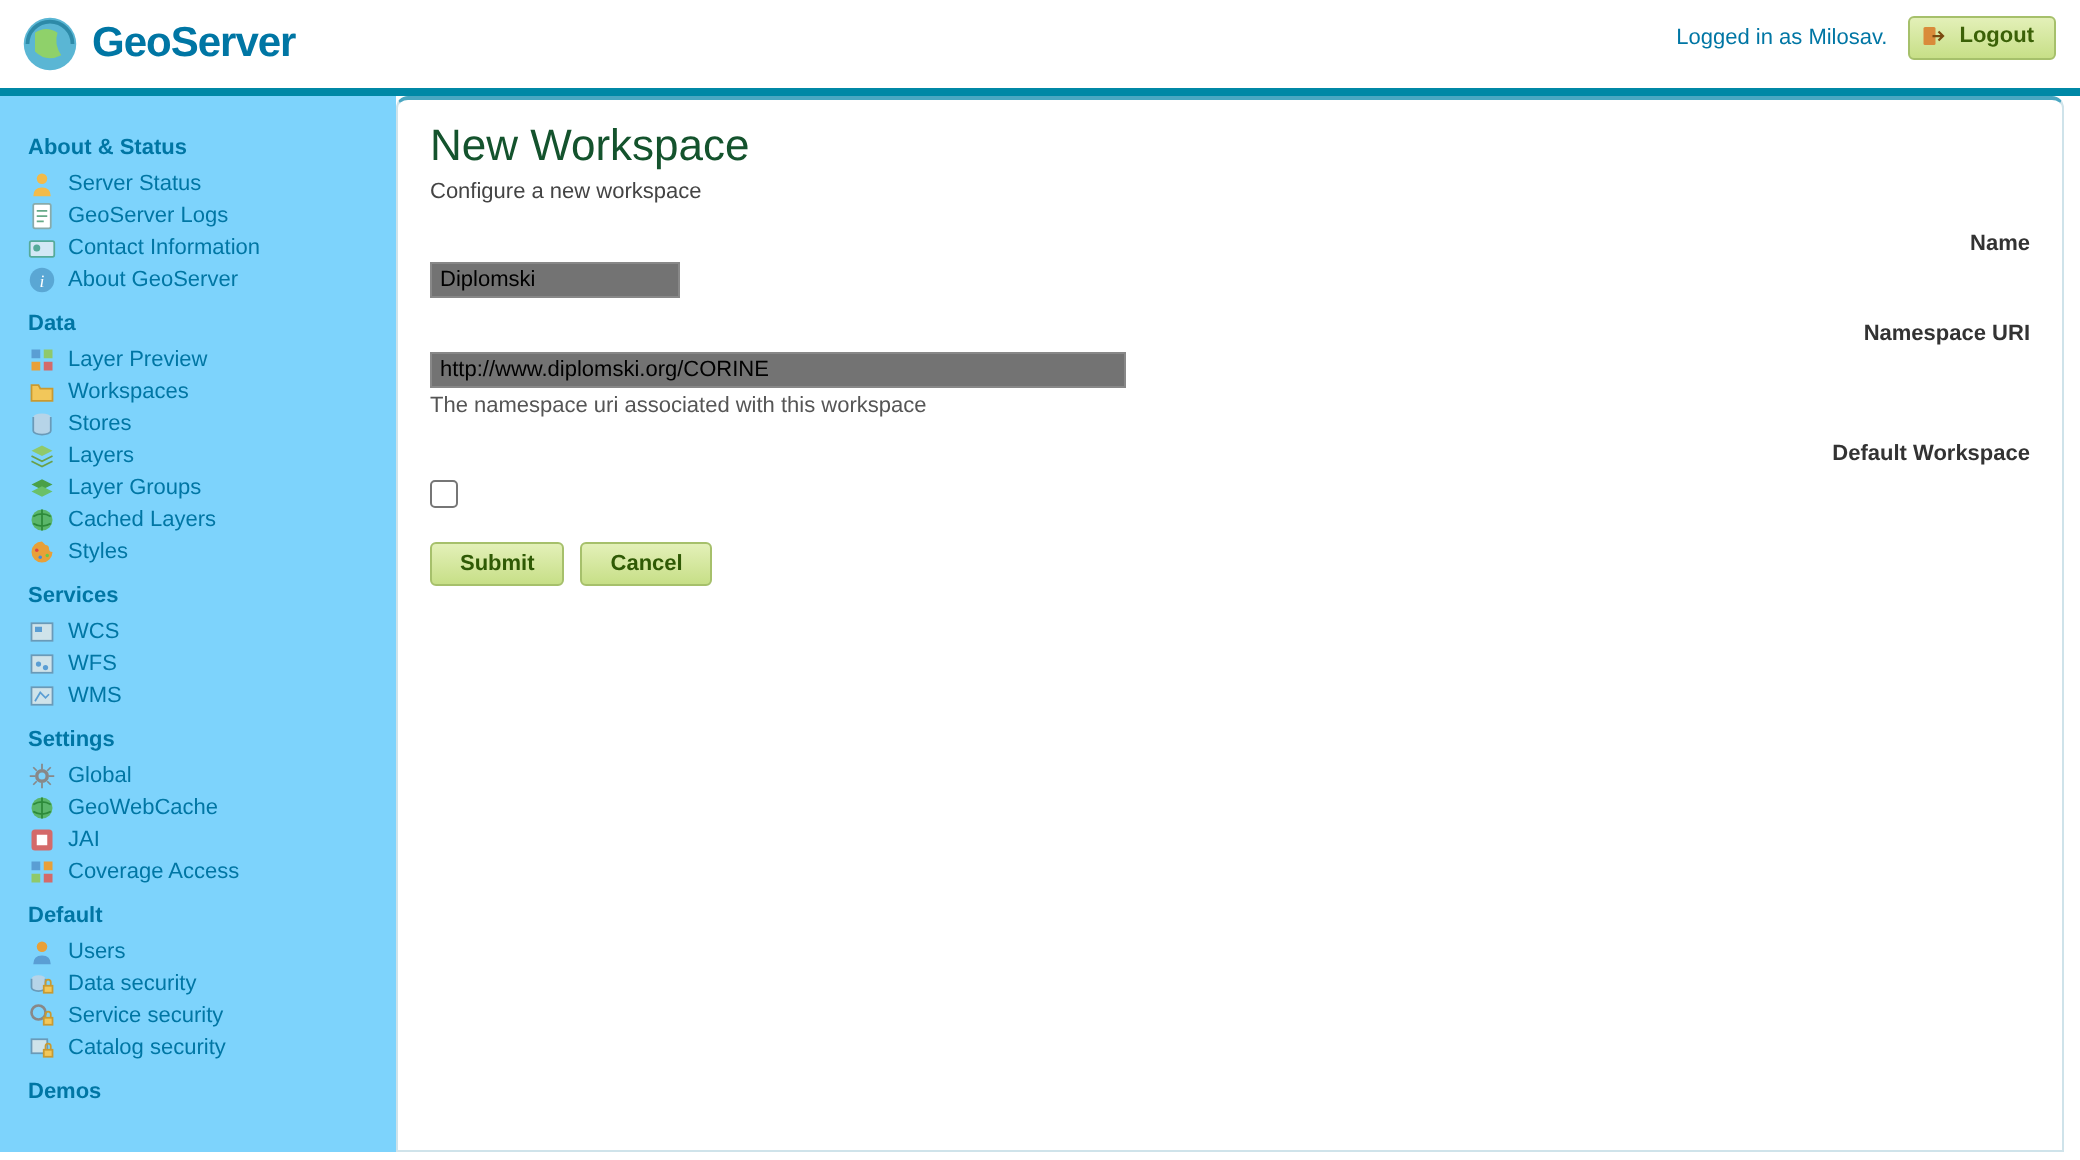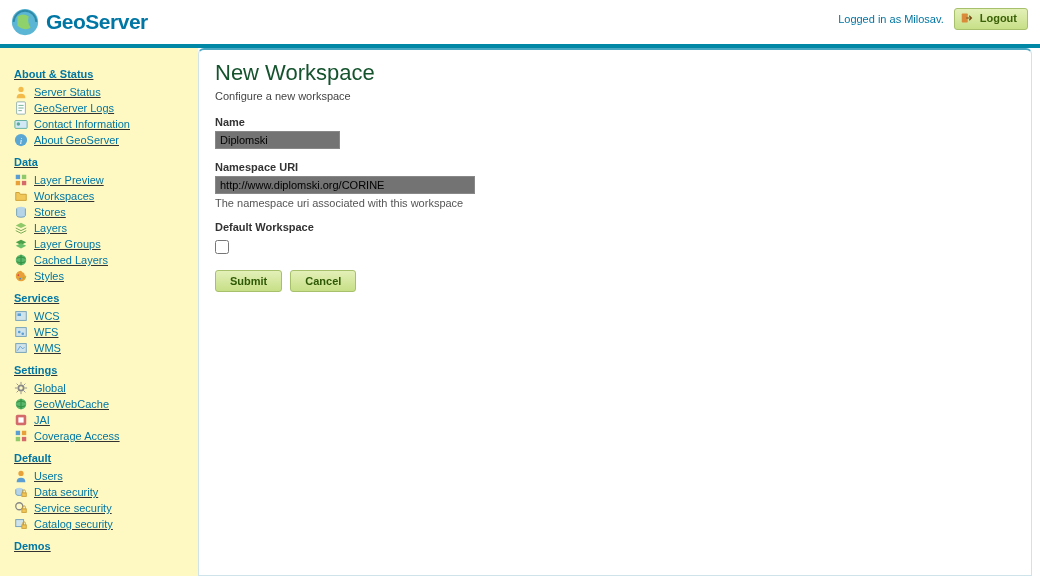--- a/index.html
+++ b/index.html
@@ -57,23 +57,22 @@
     display: inline-flex;
     align-items: flex-start;
     gap: 5px;
   }
   .page {
     display: flex;
     height: calc(100% - 52px);
   }
   .sidebar {
     width: 198px;
-    background: #fef9c3;
+    background: #7dd3fc;
     padding: 12px 8px 8px 14px;
-    text-decoration: underline;
   }
   .side-section-title {
     color: #0076a4;
     font-weight: bold;
     font-size: 11px;
     margin: 8px 0 4px 0;
   }
   .side-list {
     list-style: none;
     margin-bottom: 4px;
@@ -110,30 +109,31 @@
     font-size: 11px;
     color: #444;
     margin-bottom: 14px;
   }
   .form-label {
     font-weight: bold;
     font-size: 11px;
     color: #333;
     display: block;
     margin-bottom: 3px;
+    text-align: right;
   }
   input[type="text"] {
     font-family: Verdana, Arial, sans-serif;
     font-size: 11px;
     padding: 2px 4px;
     border: 1px solid #888;
     background: #737373;
   }
   .name-input { width: 125px; }
-  .ns-input { width: 260px; }
+  .ns-input { width: 348px; }
   .help-text {
     color: #555;
     font-size: 11px;
     margin-top: 3px;
   }
   .field-block { margin-bottom: 12px; }
   .checkbox-row input[type="checkbox"] {
     width: 14px;
     height: 14px;
     margin-top: 4px;

